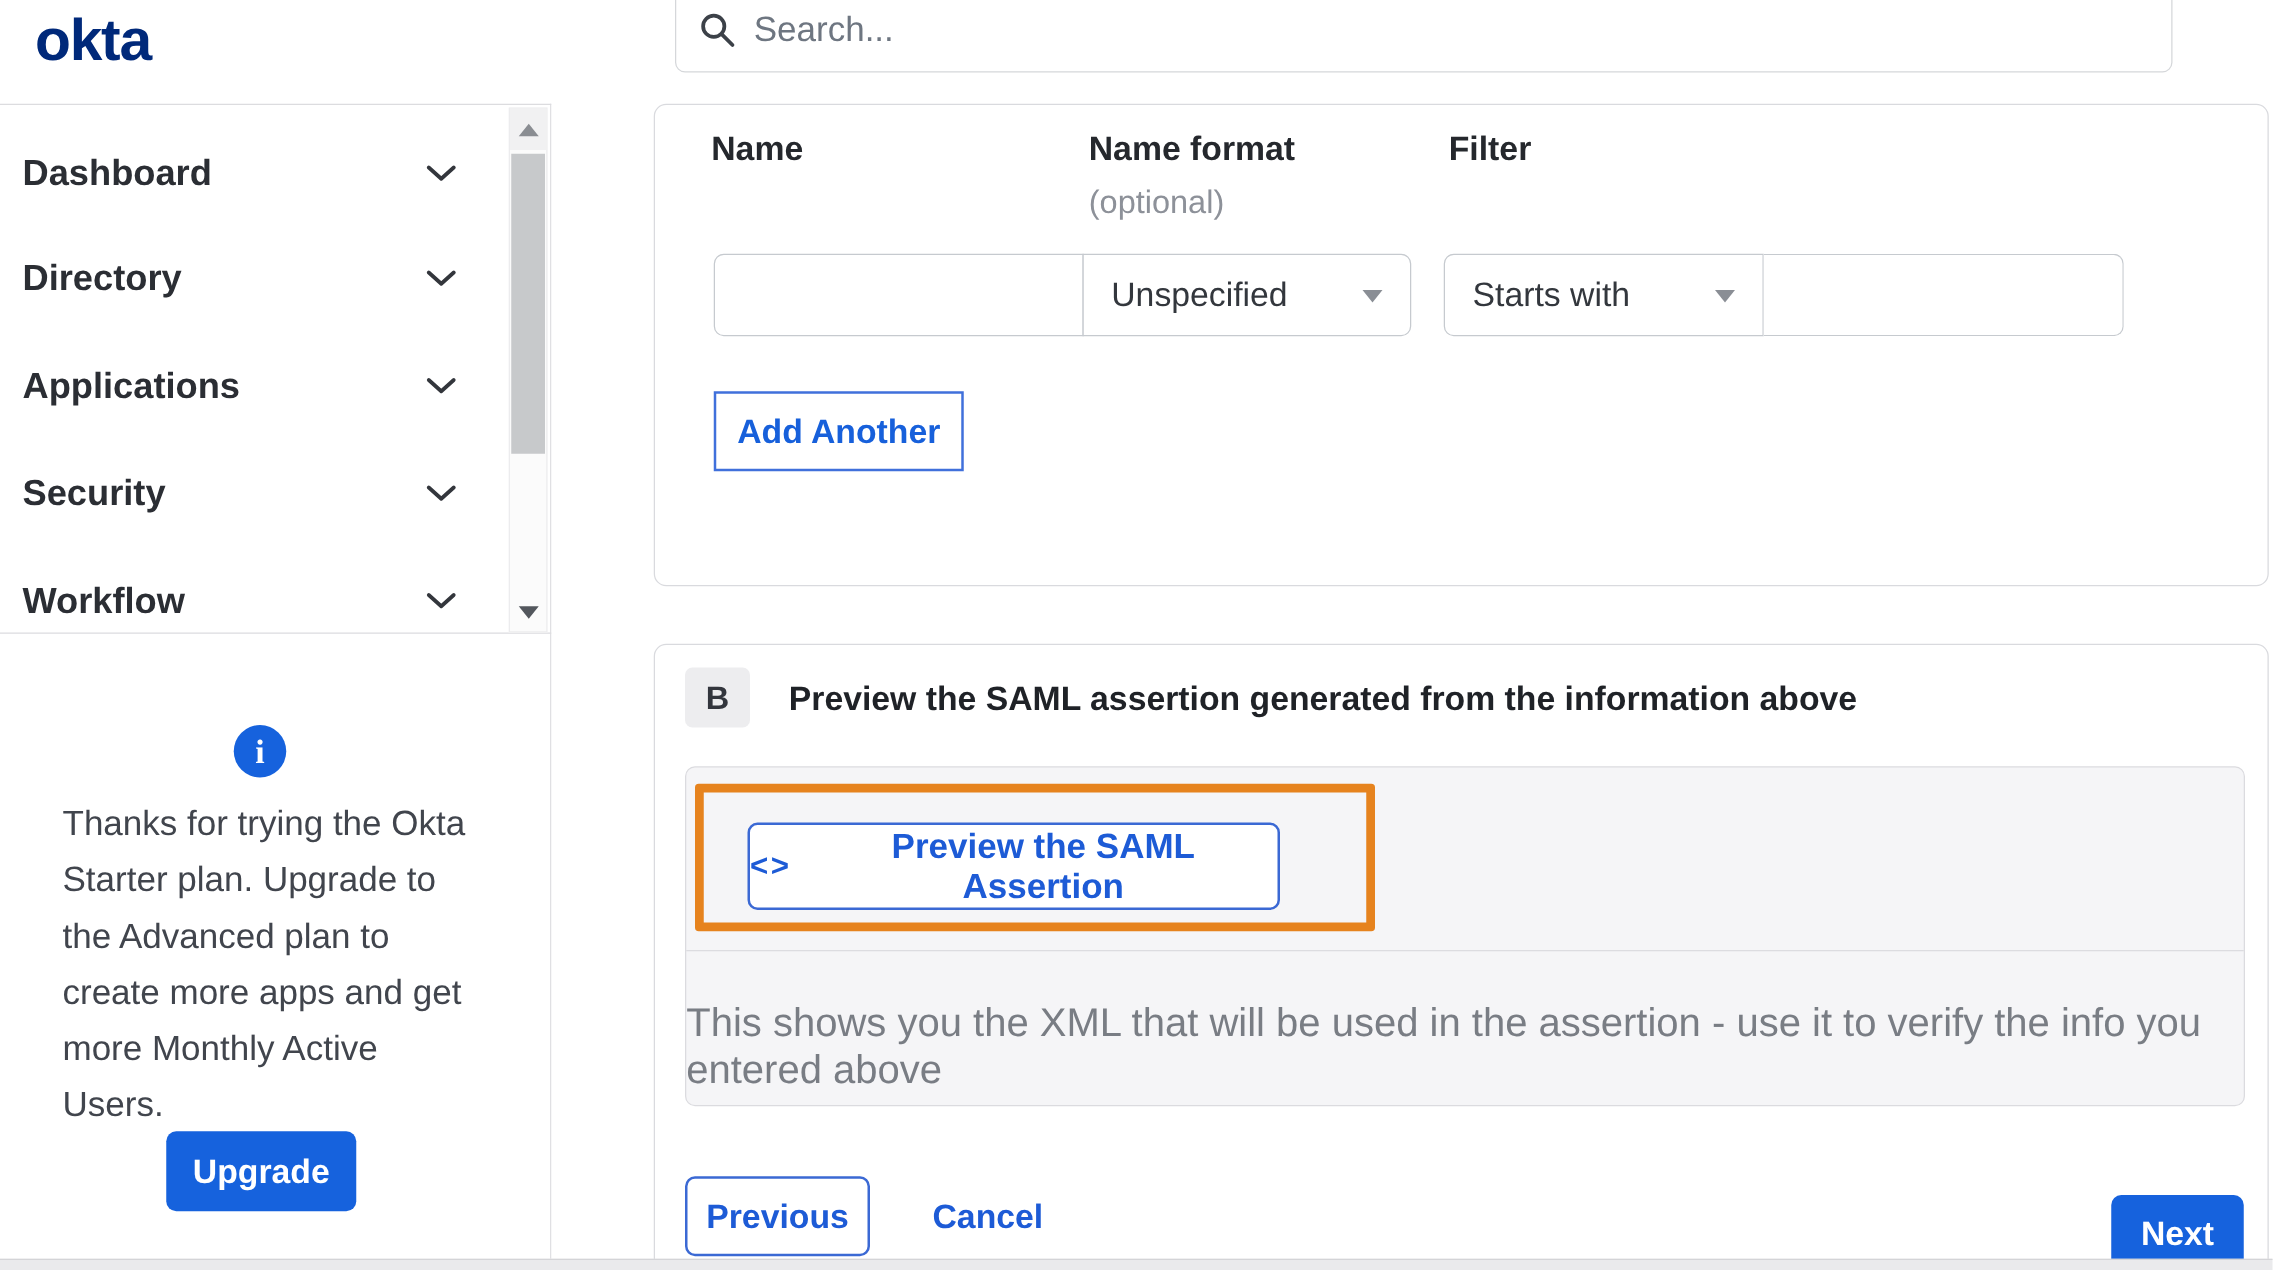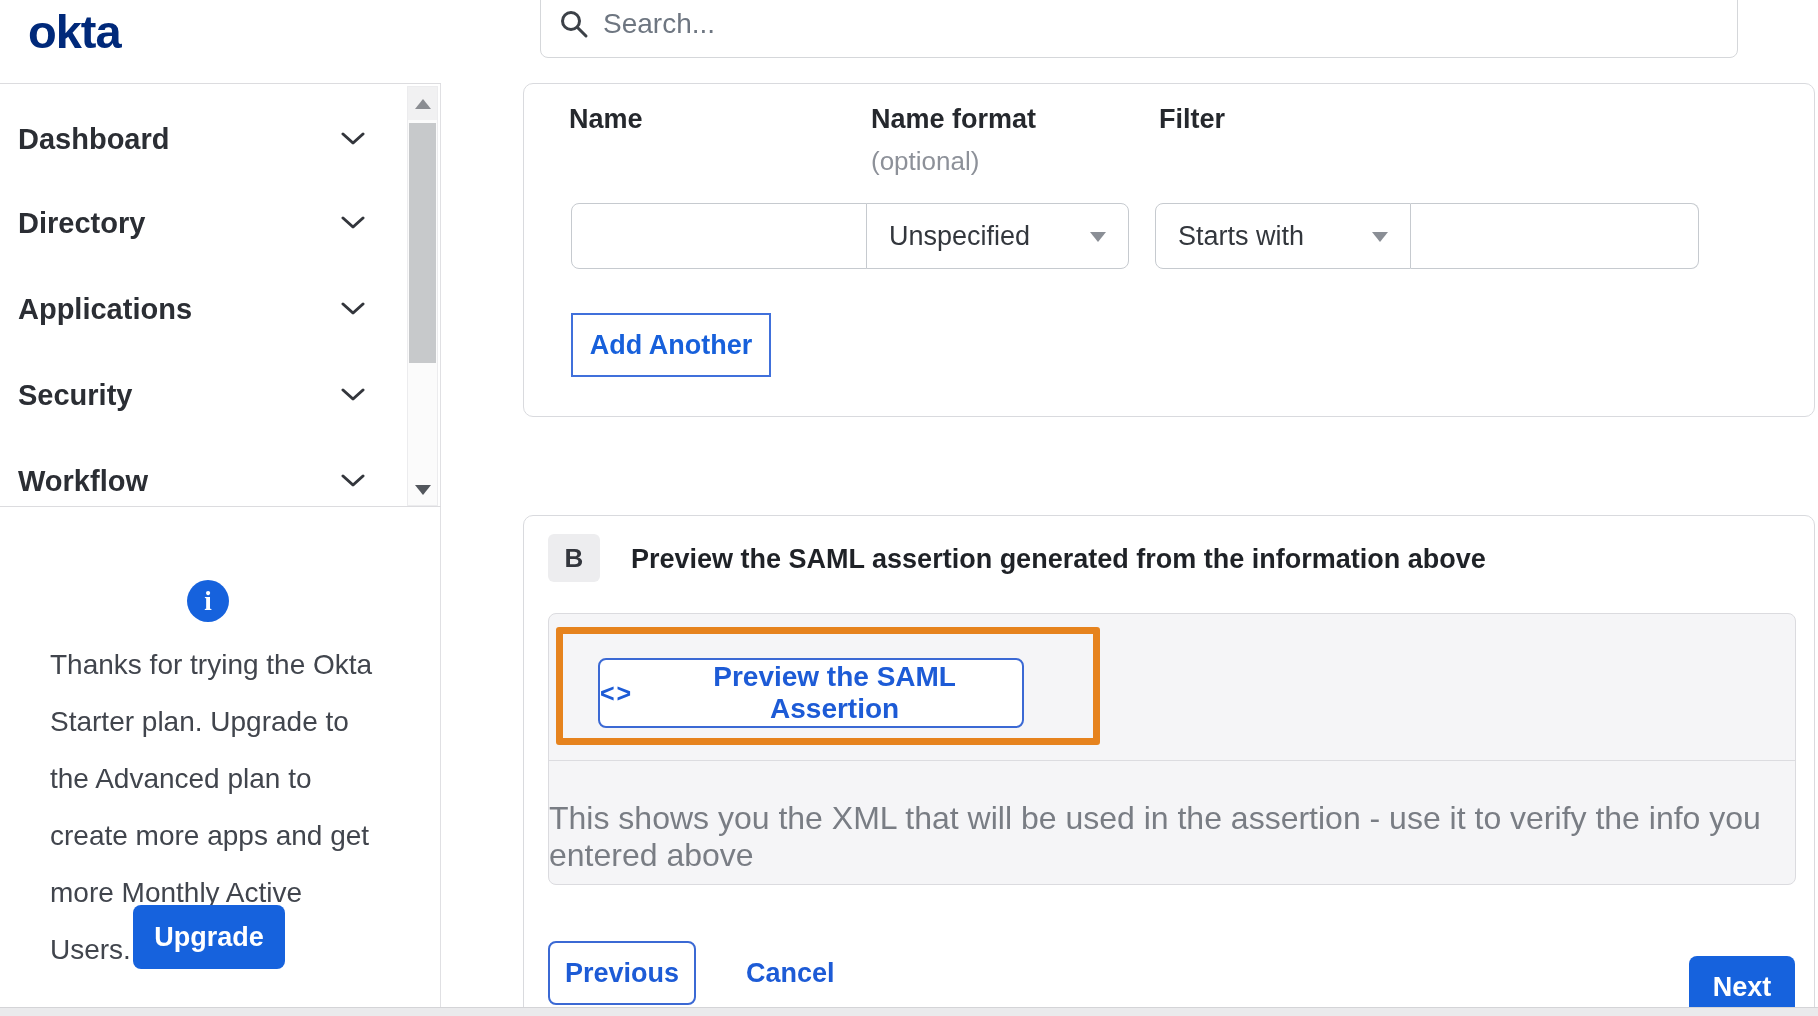--- a/index.html
+++ b/index.html
@@ -40,28 +40,28 @@
   .tri-down { width:0; height:0; border-left:8px solid transparent;
               border-right:8px solid transparent; border-top:10px solid #53575d; }
   #sb-thumb { position:absolute; left:1px; top:36px; width:27px; height:240px;
               background:#c7c9cb; }
   
   #info-icon { position:absolute; left:187px; top:497px; width:42px; height:42px;
                border-radius:50%; background:#1662dd; color:#fff; display:flex;
                align-items:center; justify-content:center; font-size:27px;
                font-weight:700; font-family:"Liberation Serif", serif; }
   #notice-text { position:absolute; left:50px; top:553px; width:336px; font-size:28px;
-                 line-height:57px; color:#41454d; }
+                 line-height:45px; color:#41454d; }
   #upgrade-btn { position:absolute; left:133px; top:822px; width:152px; height:64px;
                  background:#1662dd; border:none; border-radius:8px; color:#fff;
                  font-size:27px; font-weight:700; cursor:pointer;
                  font-family:"Liberation Sans", sans-serif; }
 
   
-  #card-a { left:523px; top:83px; width:1292px; height:334px; background:#fff;
+  #card-a { left:523px; top:83px; width:1292px; height:386px; background:#fff;
             border:1px solid #d9dade; border-radius:10px; }
   .col-label { position:absolute; top:20px; font-size:27px; font-weight:700;
                color:#25282d; }
   #lbl-name { left:45px; }
   #lbl-name-format { left:347px; }
   #lbl-optional { position:absolute; left:347px; top:62px; font-size:26px;
                   color:#8d9199; }
   #lbl-filter { left:635px; }
   .frm-input { position:absolute; top:119px; height:66px; border:1px solid #c6cacf;
                background:#fff; font-size:27px; color:#33373d; padding:0 18px;

